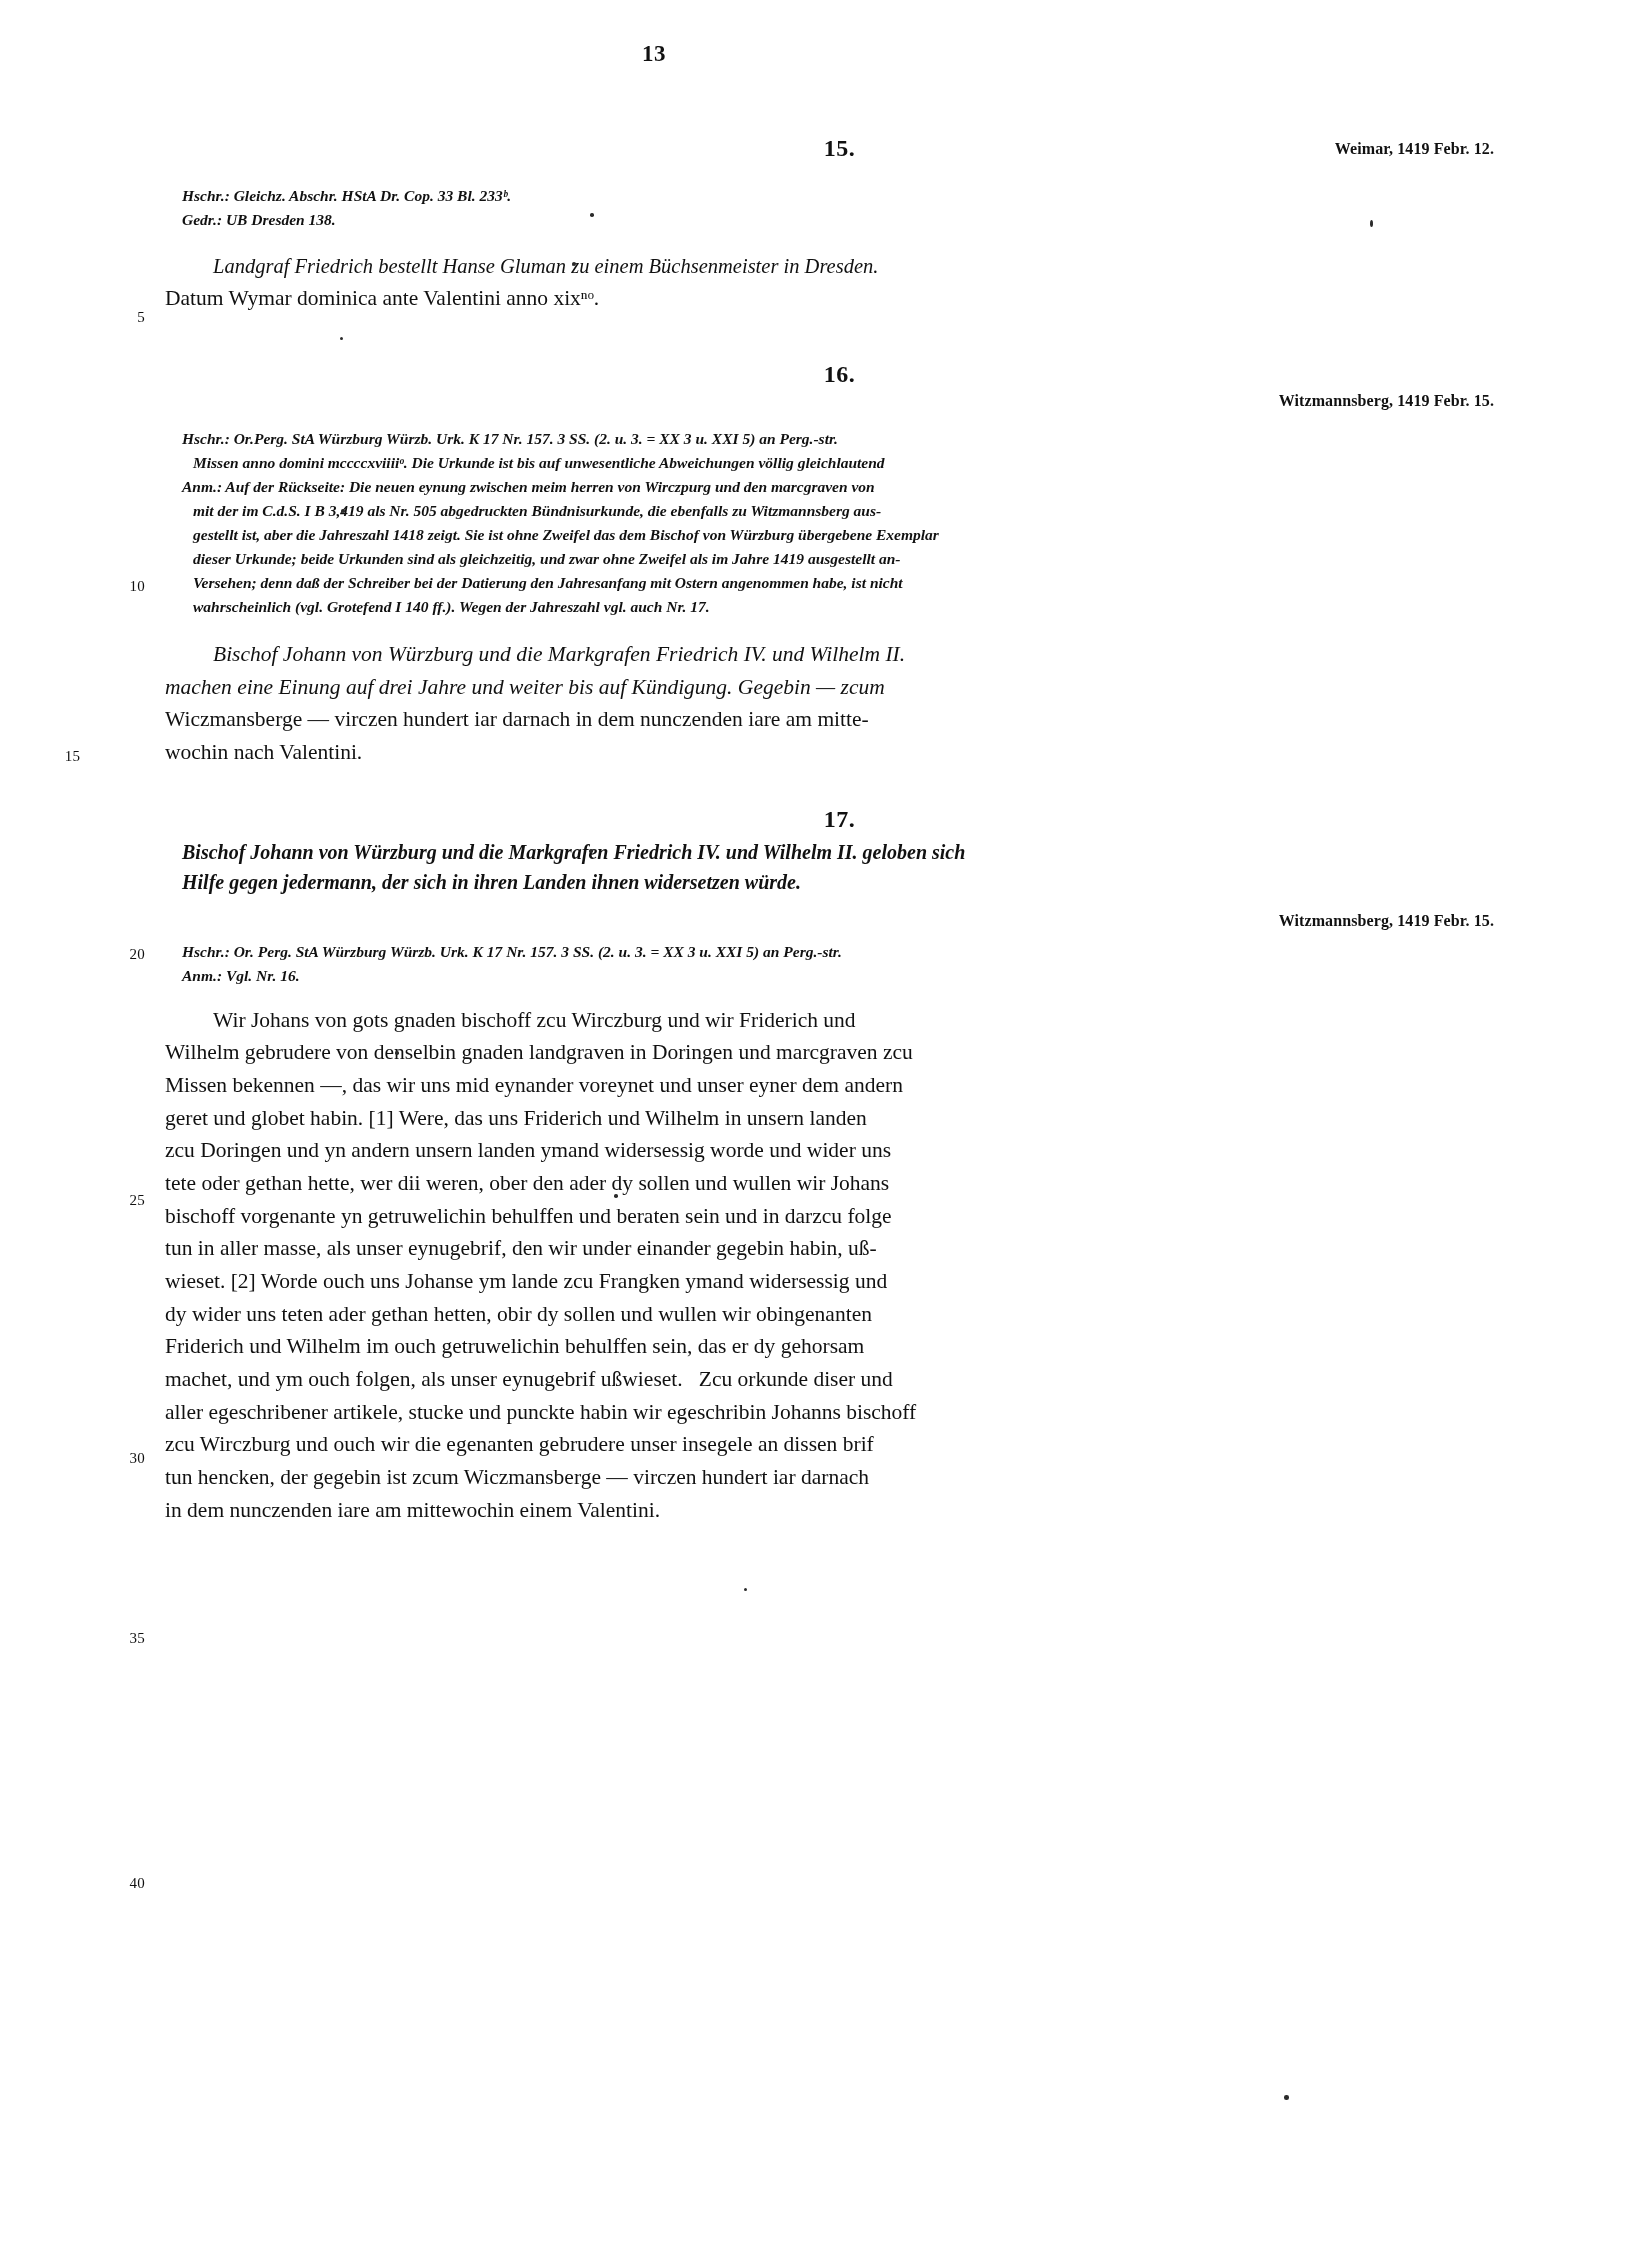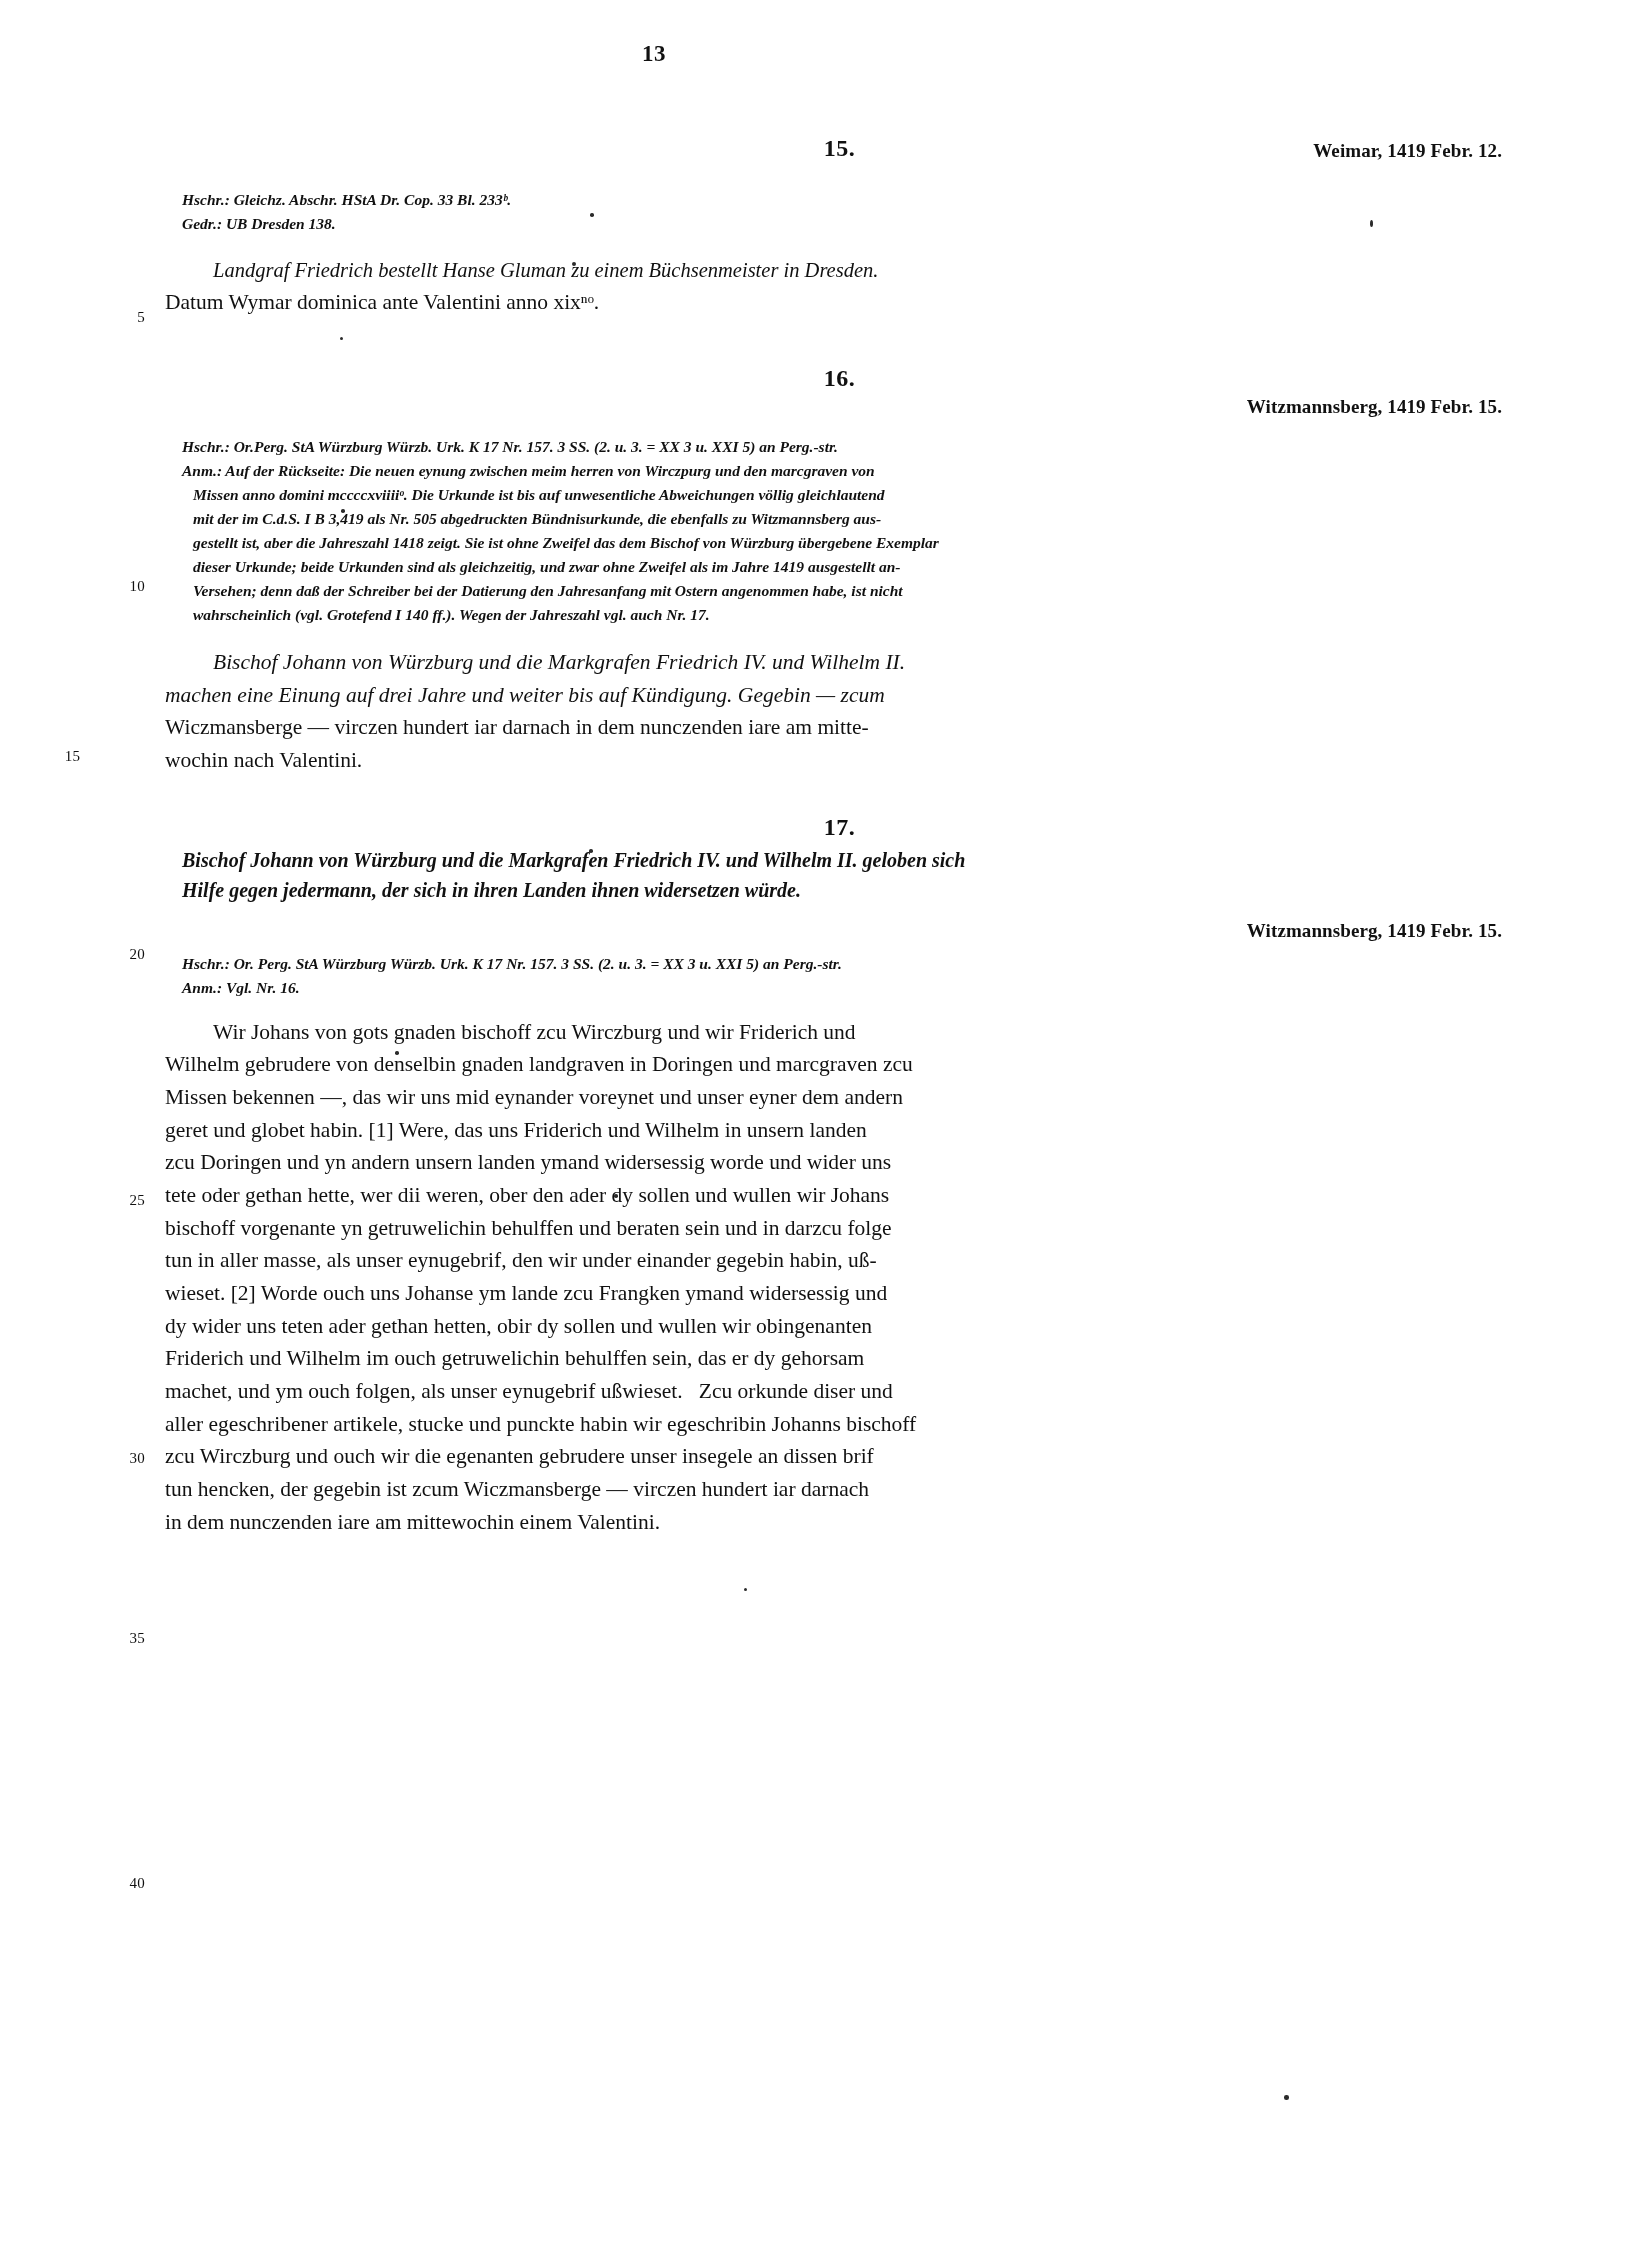--- a/index.html
+++ b/index.html
@@ -52,24 +52,24 @@
     margin: 0 0 4px 0;
     letter-spacing: 0.5px;
   }
   .sec15 { margin-top: 0; }
   .sec16 { margin-top: 46px; }
   .sec17 { margin-top: 37px; }
 
   
   .placedate {
     text-align: right;
-    font-size: 19px;
+    font-size: 16px;
     font-weight: 700;
     letter-spacing: 0.1px;
-    margin: 8px;
+    margin: 16px;
     padding-right: 4px;
   }
   .pd-15 { margin-top: -26px; margin-bottom: 27px; }
   .pd-16 { margin-top: 1px; margin-bottom: 18px; }
   .pd-17 { margin-top: 15px; margin-bottom: 11px; }
 
   
   .apparatus {
     font-size: 15.5px;
     font-style: italic;
@@ -174,22 +174,22 @@
 
       <div class="section-number sec16">16.</div>
 
       <div class="placedate pd-16">Witzmannsberg, 1419 Febr. 15.</div>
 
       <div class="apparatus ap-block-16-head">
         <div class="ap-line">Hschr.: Or.Perg. StA Würzburg Würzb. Urk. K 17 Nr. 157. 3 SS. (2. u. 3. = XX 3 u. XXI 5) an Perg.-str.</div>
       </div>
 
       <div class="apparatus ap-block-16-anm">
+        <div class="ap-line ap-cont">Missen anno domini mccccxviiiiᵒ. Die Urkunde ist bis auf unwesentliche Abweichungen völlig gleichlautend</div>
         <div class="ap-line">Anm.: Auf der Rückseite: Die neuen eynung zwischen meim herren von Wirczpurg und den marcgraven von</div>
-        <div class="ap-line ap-cont">Missen anno domini mccccxviiiiᵒ. Die Urkunde ist bis auf unwesentliche Abweichungen völlig gleichlautend</div>
         <div class="ap-line ap-cont">mit der im C.d.S. I B 3,419 als Nr. 505 abgedruckten Bündnisurkunde, die ebenfalls zu Witzmannsberg aus-</div>
         <div class="ap-line ap-cont">gestellt ist, aber die Jahreszahl 1418 zeigt. Sie ist ohne Zweifel das dem Bischof von Würzburg übergebene Exemplar</div>
         <div class="ap-line ap-cont">dieser Urkunde; beide Urkunden sind als gleichzeitig, und zwar ohne Zweifel als im Jahre 1419 ausgestellt an-</div>
         <div class="ap-line ap-cont">Versehen; denn daß der Schreiber bei der Datierung den Jahresanfang mit Ostern angenommen habe, ist nicht</div>
         <div class="ap-line ap-cont">wahrscheinlich (vgl. Grotefend I 140 ff.). Wegen der Jahreszahl vgl. auch Nr. 17.</div>
       </div>
 
       <div class="regest" style="font-size:21.5px;">
         <div class="rg-line rg-indent">Bischof Johann von Würzburg und die Markgrafen Friedrich IV. und Wilhelm II.</div>
         <div class="rg-line">machen eine Einung auf drei Jahre und weiter bis auf Kündigung. Gegebin — zcum</div>

